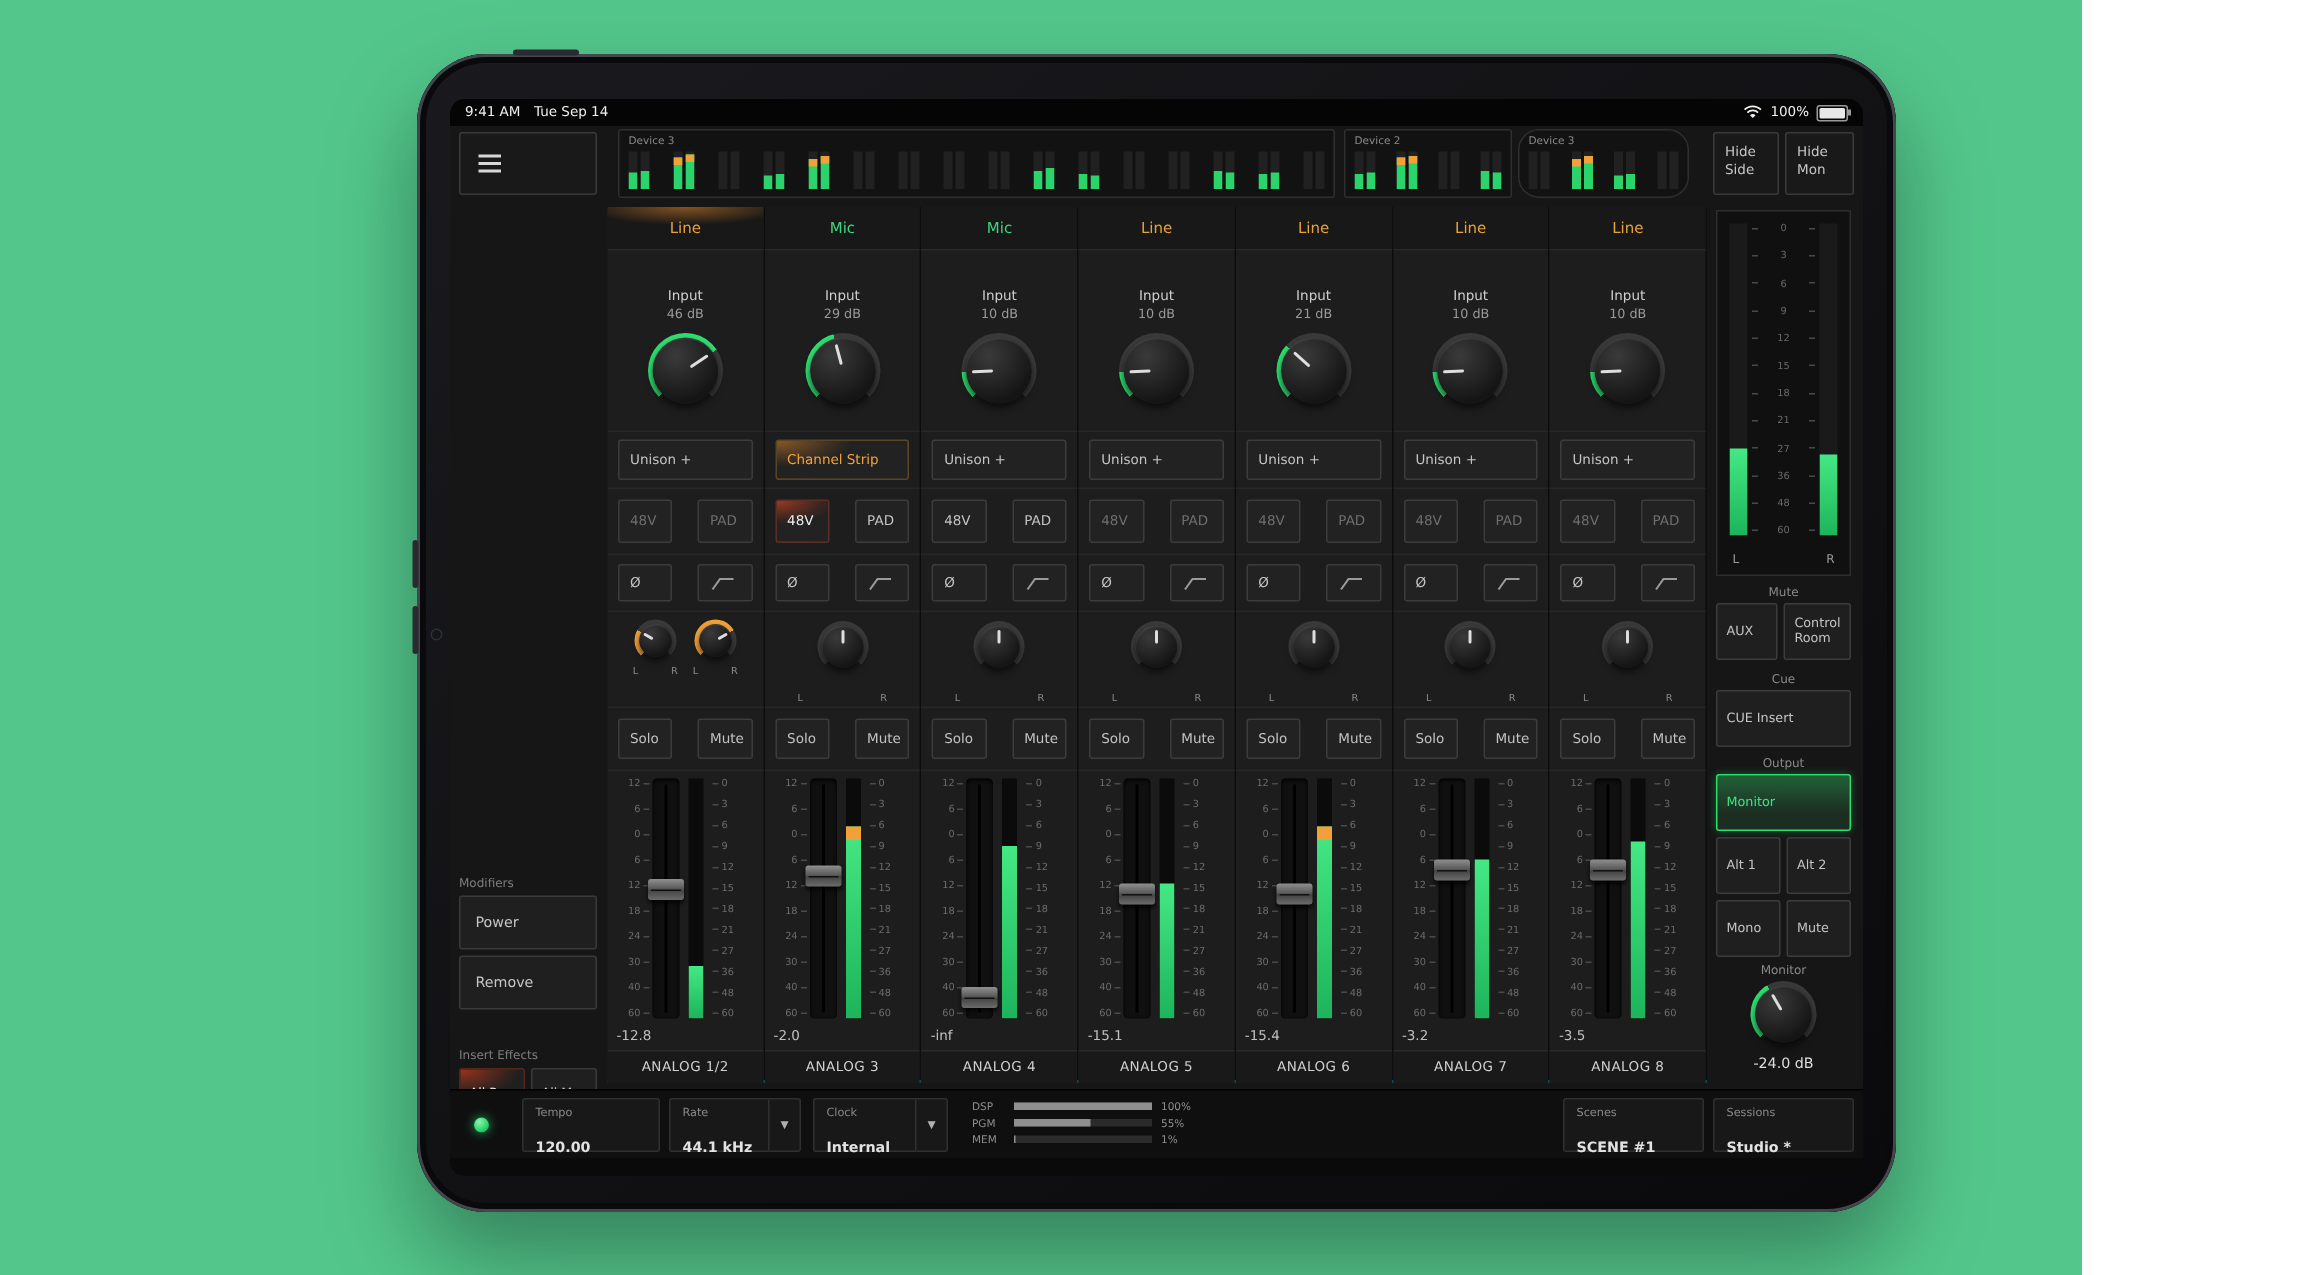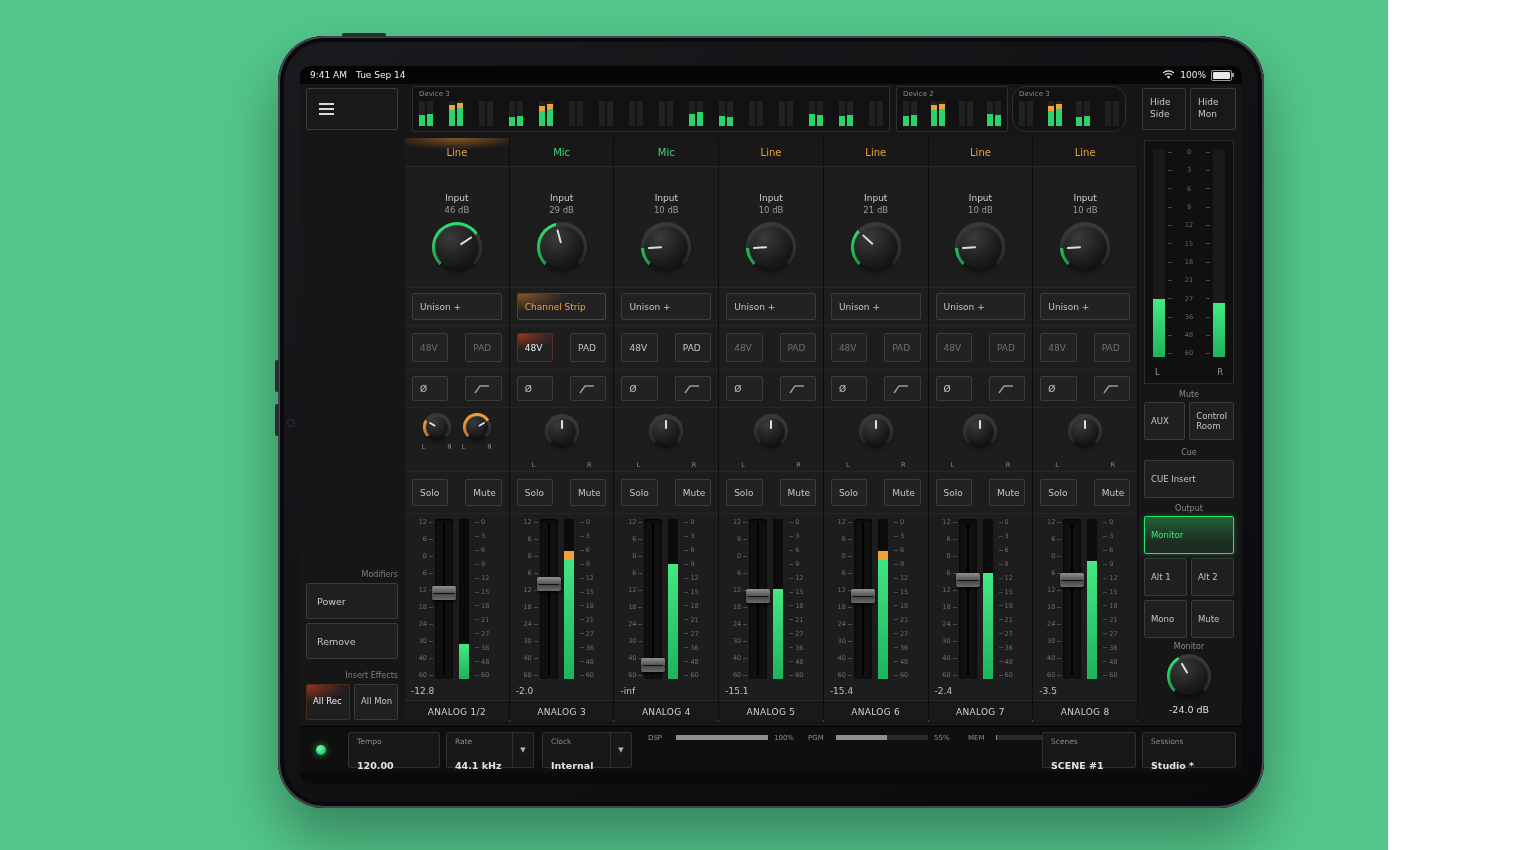--- a/index.html
+++ b/index.html
@@ -28,21 +28,21 @@
   .device-label{position:absolute;top:3px;left:6px;font-size:7px;color:#8a8a8a;}
   .device-meters{position:absolute;left:6px;right:6px;top:14px;bottom:5px;display:flex;justify-content:space-between;align-items:flex-end;}
   .meter-pair{display:flex;gap:2px;height:100%;}
   .mini-meter{width:6px;height:100%;background:#212121;position:relative;overflow:hidden;}
   .mini-fill{position:absolute;bottom:0;left:0;right:0;background:#2ad46b;}
   .mini-fill.hot::before{content:'';position:absolute;top:0;left:0;right:0;height:5px;background:#f2a13a;}
   .hide-btn{position:absolute;top:22px;height:42px;background:#191919;border:1px solid #3a3a3a;border-radius:2px;font-size:9px;color:#c8c8c8;display:flex;flex-direction:column;justify-content:center;padding-left:7px;line-height:1.3;box-sizing:border-box;}
   
   .sidebar{position:absolute;left:6px;top:72px;width:92px;height:584px;}
   .side-btn{height:36px;margin-bottom:4px;background:#1f1f1f;border:1px solid #3a3a3a;border-radius:2px;display:flex;align-items:center;padding-left:10px;font-size:9.5px;color:#c6c6c6;box-sizing:border-box;}
-  .side-title{margin:12px 0 4px;text-align:right;font-size:8px;color:#7e7e7e;}
+  .side-title{margin:26px 0 4px;text-align:left;font-size:8px;color:#7e7e7e;}
   .side-row{display:flex;gap:4px;margin-bottom:4px;}
   .side-row .side-btn{flex:1;padding-left:6px;font-size:8.5px;white-space:normal;line-height:1.15;}
   #sidebar-sections{position:absolute;top:420px;left:0;right:0;}
   .nav-active{background:radial-gradient(70px 30px at 0% 0%,rgba(240,140,40,.55),rgba(240,140,40,.1) 55%,transparent 72%),#1f1f1f;color:#f2f2f2;border-color:#4a3a22;}
   .accent-red{background:radial-gradient(56px 26px at 0% 0%,rgba(235,65,25,.6),rgba(235,65,25,.12) 55%,transparent 72%),#1f1f1f;color:#f0f0f0;border-color:#55281c;}
   
   .channels{position:absolute;left:105px;top:72px;width:733px;height:582px;display:flex;background:#1d1d1d;border-bottom:2px solid #0f4a5a;}
   .ch{flex:1;border-right:1px solid #0d0d0d;display:flex;flex-direction:column;position:relative;box-sizing:border-box;}
   .ch-header{position:relative;height:28px;background:#181818;border-bottom:1px solid #282828;display:flex;align-items:center;justify-content:center;font-size:10px;flex:none;}
   .ch-header.line span{color:#e8a23c;} .ch-header.mic span{color:#3fd37f;}
@@ -107,21 +107,21 @@
   .rp-value{position:absolute;top:566px;left:0;right:0;text-align:center;font-size:9.5px;color:#dedede;}
   #monitor-knob{position:absolute;top:516px;left:50%;transform:translateX(-50%);}
   
   .bottombar{position:absolute;left:0;right:0;top:660px;height:46px;background:#0f0f0f;border-top:1px solid #000;}
   .led{position:absolute;left:16px;top:18px;width:10px;height:10px;border-radius:50%;background:radial-gradient(circle at 35% 30%,#8af5ae,#2ad46b 60%,#149044);box-shadow:0 0 7px rgba(42,212,107,.8);}
   .bb-box{position:absolute;top:5px;height:36px;background:#181818;border:1px solid #303030;border-radius:2px;padding:4px 8px;box-sizing:border-box;}
   .bb-box.dd{padding-right:24px;}
   .bb-label{font-size:7.5px;color:#8a8a8a;}
   .bb-value{font-size:9.5px;color:#e2e2e2;margin-top:14px;white-space:nowrap;font-weight:bold;}
   .dd-arrow{position:absolute;right:0;top:0;bottom:0;width:20px;border-left:1px solid #303030;display:flex;align-items:center;justify-content:center;font-size:7px;color:#b0b0b0;}
-  .bb-res{position:absolute;top:7px;display:flex;gap:4px;}
+  .bb-res{position:absolute;top:7px;display:flex;flex-direction:column;gap:4px;}
   .res-row{display:flex;align-items:center;gap:6px;font-size:7px;color:#8f8f8f;height:7px;}
   .res-label{width:22px;}
   .res-bar{width:92px;height:5px;background:#2b2b2b;position:relative;}
   .res-fill{position:absolute;left:0;top:0;bottom:0;background:#8f8f8f;}
   .res-pct{width:30px;}
   .screen-footer{position:absolute;left:0;right:0;top:706px;bottom:0;background:#0a0a0a;}
 </style>
 </head>
 <body>
 
@@ -1308,21 +1308,21 @@
                 </div>
                 <div class="srow">
                   <i></i>
                   <span>48</span>
                 </div>
                 <div class="srow">
                   <i></i>
                   <span>60</span>
                 </div>
               </div>
-      <div class="ch-value">-2.4</div>
+      <div class="ch-value">-3.2</div>
     </div>
     <div class="ch-name">ANALOG 7</div>
           </div>
           <div class="ch">
     <div class="ch-header line">
               <span>Line</span>
             </div>
     <div class="ch-input">
       <div class="ci-label">Input</div>
       <div class="ci-gain">10 dB</div>

